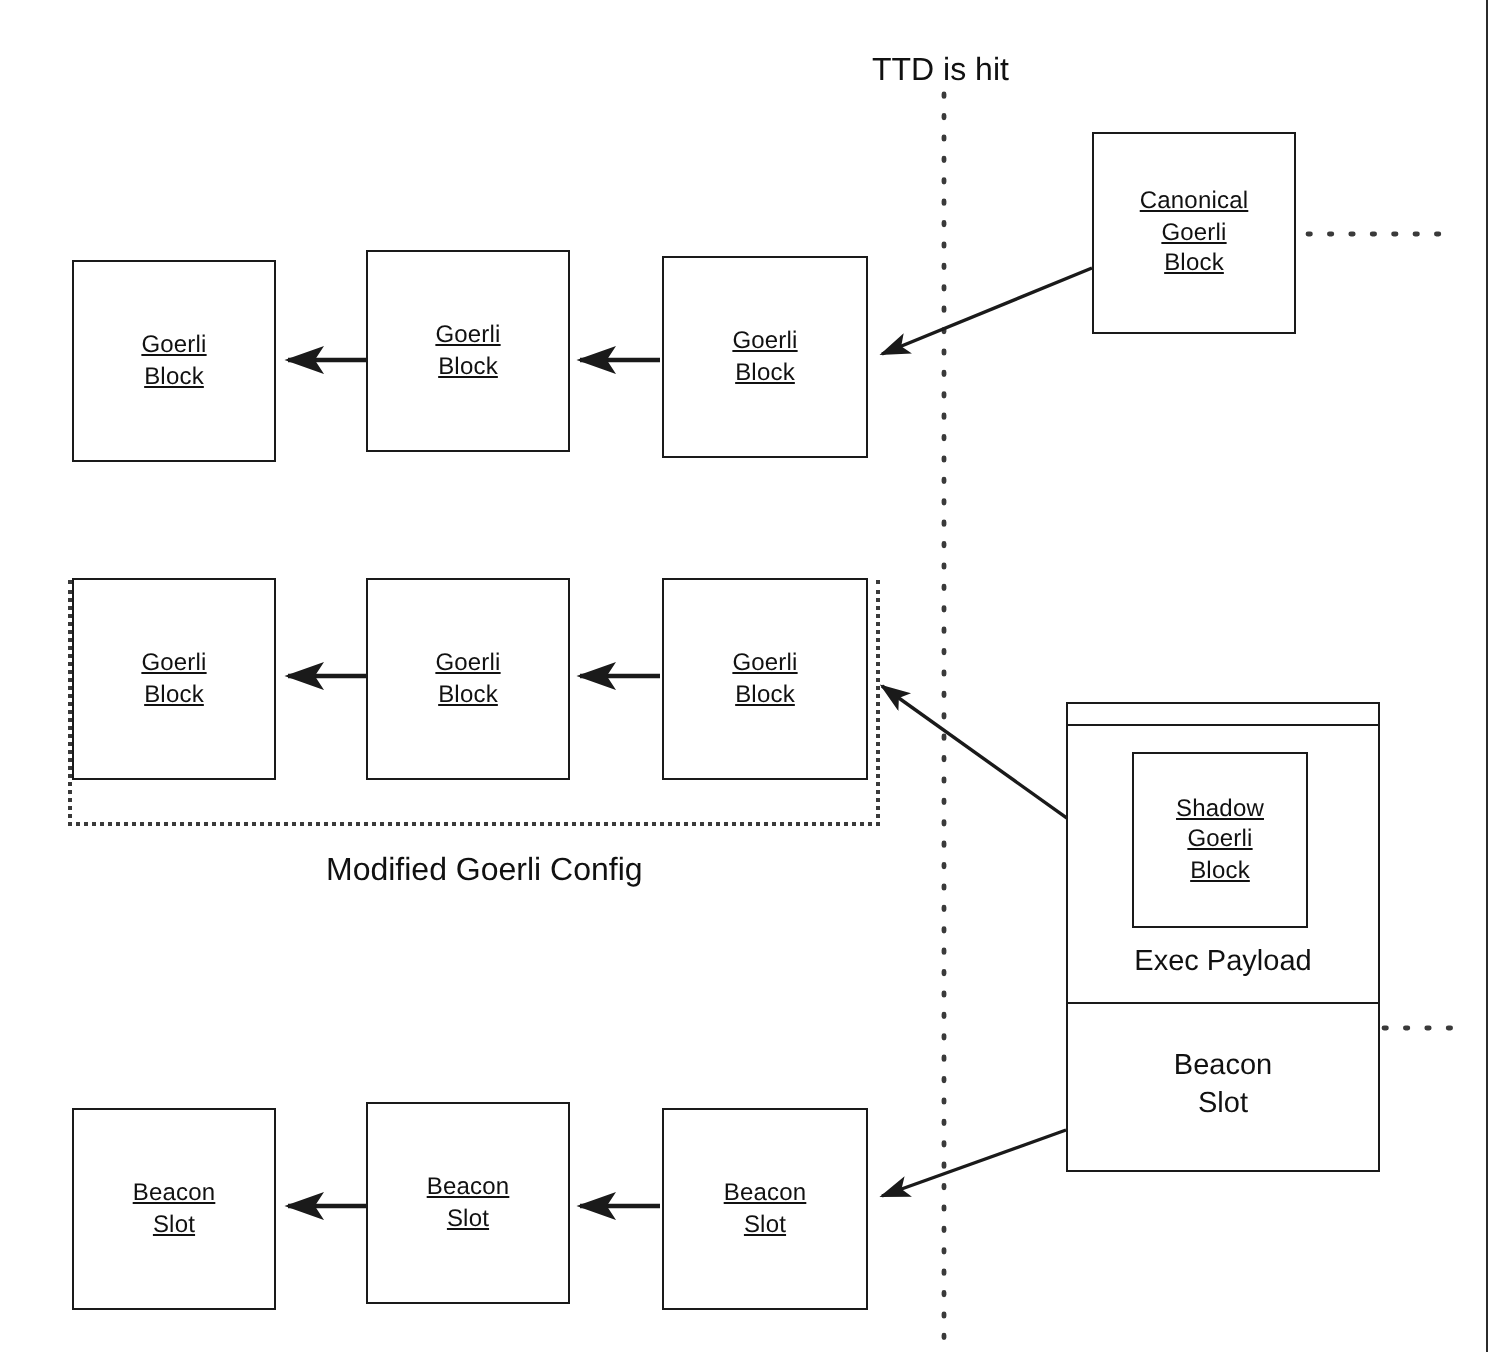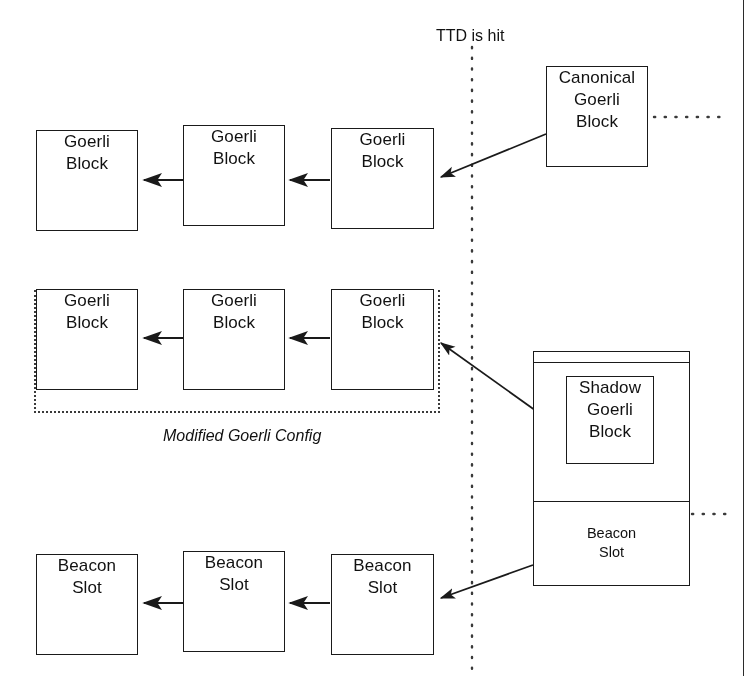--- a/index.html
+++ b/index.html
@@ -23,27 +23,28 @@
     left: 0;
     width: 748px;
     height: 676px;
   }
   .node {
     position: absolute;
     box-sizing: border-box;
     border: 1.6px solid #1a1a1a;
     background: #ffffff;
     display: flex;
-    align-items: flex-start;
+    align-items: center;
     justify-content: center;
     text-align: center;
     color: #111111;
-    font-size: 17px;
+    font-size: 12px;
     line-height: 1.28;
     letter-spacing: 0.1px;
+    text-decoration: underline;
   }
   .node span { display: block; }
   .plain-label {
     position: absolute;
     color: #111111;
     font-size: 16px;
     line-height: 1.28;
     text-align: center;
     white-space: nowrap;
   }
@@ -172,21 +173,21 @@
     </div>
   </div>
 
   <div class="node" style="left:331px; top:289px; width:103px; height:101px;">
     <div>
       <span>Goerli</span>
       <span>Block</span>
     </div>
   </div>
 
-  <div class="plain-label" style="left:163px; top:426px;font-style:italic;">Modified Goerli Config</div>
+  <div class="plain-label" style="left:163px; top:426px;">Modified Goerli Config</div>
 
   <div class="node" style="left:36px; top:554px; width:102px; height:101px;">
     <div>
       <span>Beacon</span>
       <span>Slot</span>
     </div>
   </div>
 
   <div class="node" style="left:183px; top:551px; width:102px; height:101px;">
     <div>
@@ -207,20 +208,21 @@
     <div class="payload-strip"></div>
 
     <div style="position:absolute; left:0; right:0; top:11px; height:138px;">
       <div class="node" style="left:32px; top:13px; width:88px; height:88px;">
         <div>
           <span>Shadow</span>
           <span>Goerli</span>
           <span>Block</span>
         </div>
       </div>
+      <div class="payload-caption" style="top:110px;">Exec Payload</div>
     </div>
 
     <div class="payload-divider" style="top:149px;"></div>
 
     <div style="position:absolute; left:0; right:0; top:149px; bottom:0; display:flex; align-items:center; justify-content:center; text-align:center; color:#111111; font-size:14.5px; line-height:1.28;">
       <div>
         <span>Beacon</span>
         <span style="display:block;">Slot</span>
       </div>
     </div>

